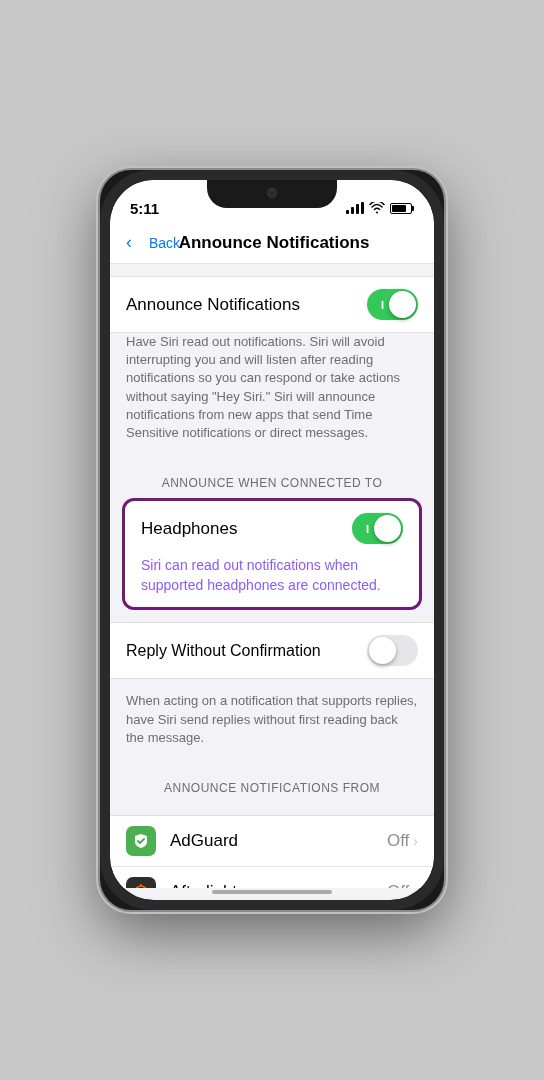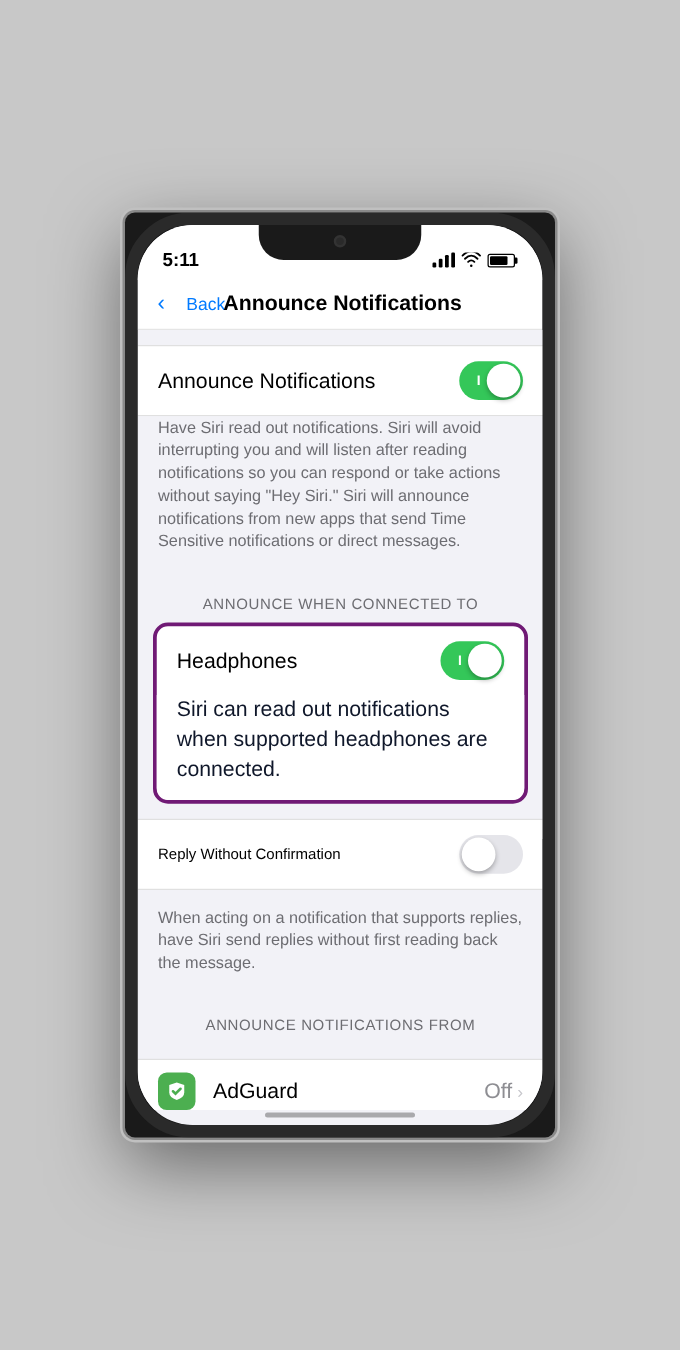--- a/index.html
+++ b/index.html
@@ -10,21 +10,21 @@
       justify-content: center;
       align-items: center;
       min-height: 100vh;
       font-family: -apple-system, BlinkMacSystemFont, 'SF Pro Text', 'Helvetica Neue', sans-serif;
     }
 
     .phone-frame {
       width: 344px;
       height: 740px;
       background: #1a1a1a;
-      border-radius: 8px;
+      border-radius: 31px;
       position: relative;
       box-shadow: 
         0 0 0 2px #8a8a8a,
         0 0 0 4px #c0c0c0,
         0 20px 60px rgba(0,0,0,0.5);
       overflow: hidden;
     }
 
     .phone-frame::before {
       content: '';
@@ -269,22 +269,22 @@
       align-items: center;
       justify-content: space-between;
     }
 
     .headphones-label {
       font-size: 17px;
       color: #000;
     }
 
     .headphones-desc {
-      font-size: 17px;
-      color: #0f172a;
+      font-size: 14px;
+      color: #8b5cf6;
       padding: 0 16px 12px;
       line-height: 1.4;
       background: white;
       border-radius: 0 0 10px 10px;
     }
 
     .reply-section {
       background: white;
       margin: 12px 0 0 0;
       border-top: 1px solid rgba(0,0,0,0.12);
@@ -292,21 +292,21 @@
     }
 
     .reply-row {
       padding: 12px 16px;
       display: flex;
       align-items: center;
       justify-content: space-between;
     }
 
     .reply-label {
-      font-size: 12px;
+      font-size: 16px;
       color: #000;
     }
 
     .reply-desc {
       font-size: 13px;
       color: #6d6d72;
       padding: 13px 16px 14px;
       background: #f2f2f7;
       line-height: 1.4;
     }

